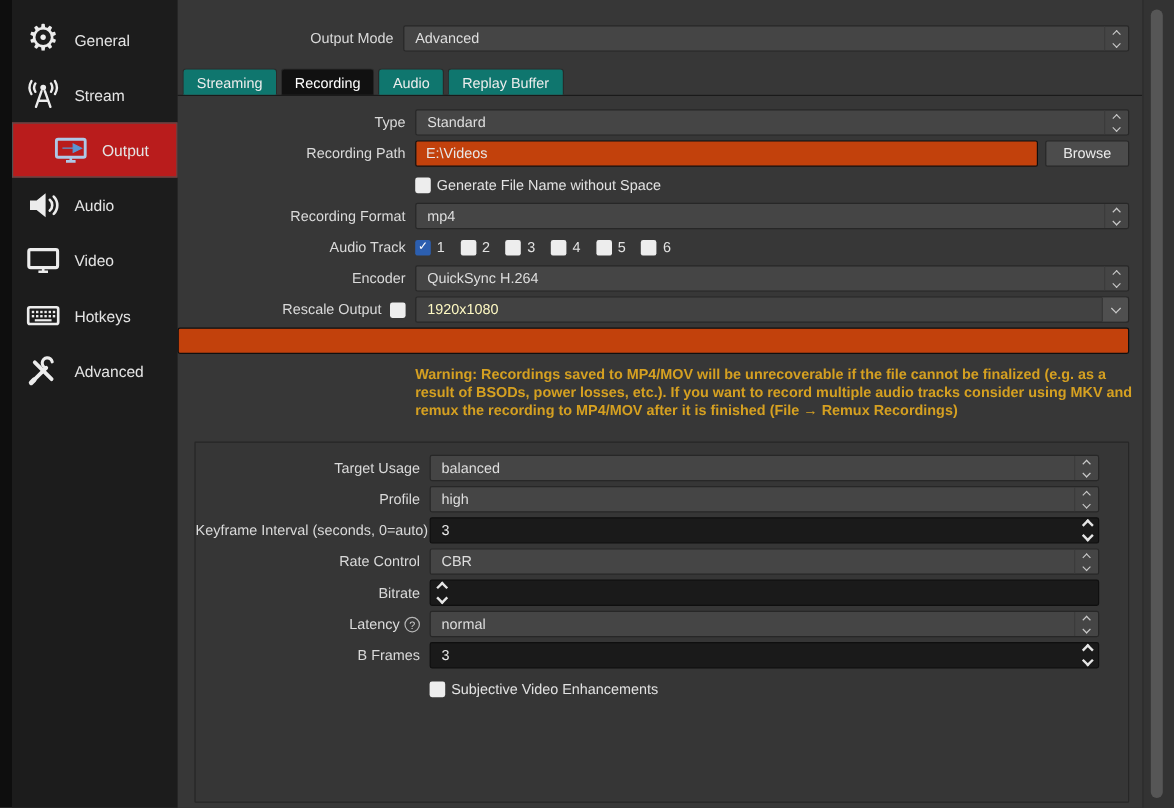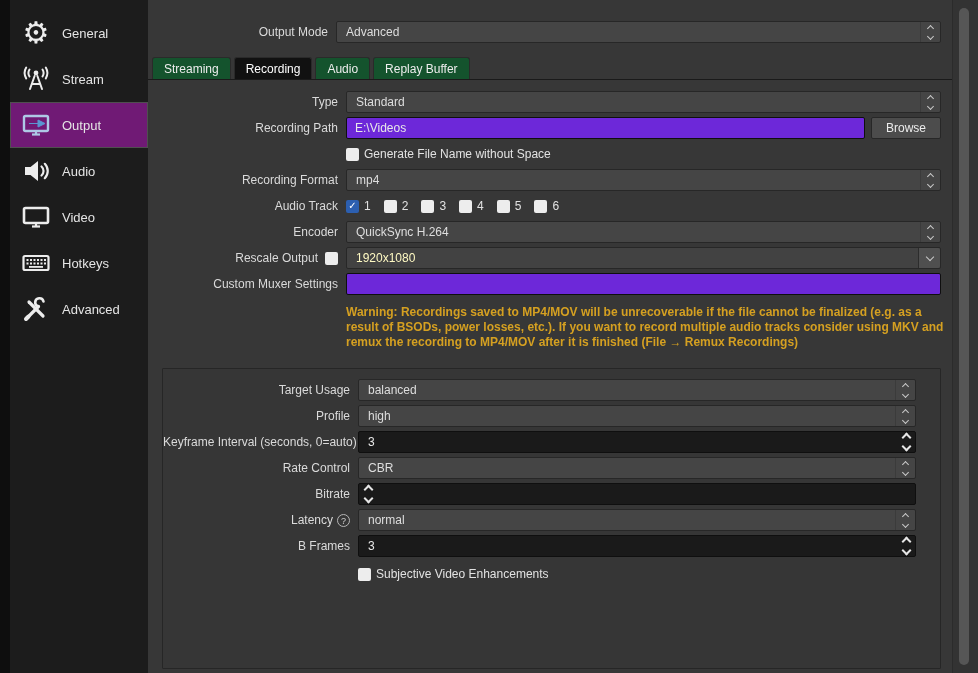--- a/index.html
+++ b/index.html
@@ -16,21 +16,21 @@
     background:#0e0e0e;
   }
   #nav-list {
     position:absolute; left:10px; top:0; right:0; bottom:0;
     background:#1c1c1c; padding-top:10px;
   }
   .nav-item {
     display:flex; align-items:center; height:46px; padding-left:8px;
     border:1px solid transparent; cursor:default;
   }
-  .nav-item.selected { background:#701a75; border:1px solid #4f4f4f; }
+  .nav-item.selected { background:#b91c1c; border:1px solid #4f4f4f;justify-content:center; }
   .nav-icon { width:34px; height:34px; display:flex; align-items:center; justify-content:center; margin-right:9px; flex:none; }
   .nav-label { font-size:13px; color:#e4e4e4; }
   .gear-glyph { font-size:30px; color:#ececec; line-height:1; font-family:"DejaVu Sans",sans-serif; }
 
   
   #content { position:absolute; left:148px; top:0; width:804px; height:673px; background:#373737; }
 
   .form-row { display:flex; align-items:center; height:22px; margin:0 11px 4px 0; }
   .form-label { width:190px; text-align:right; margin-right:8px; flex:none; color:#dadada; white-space:nowrap; }
 
@@ -51,21 +51,21 @@
   .combo.disabled .combo-text { color:#fef9c3; }
   .combo.disabled { background:#424242; }
   .drop-btn {
     width:22px; height:100%; background:#4f4f4f; border-left:1px solid #2c2c2c;
     display:flex; align-items:center; justify-content:center; border-radius:0 2px 2px 0;
   }
   .drop-btn .chev { width:6px; height:6px; }
 
   
   .lineedit {
-    flex:1; height:22px; background:#6d28d9; border:1px solid #0f0f0f; border-radius:2px;
+    flex:1; height:22px; background:#c2410c; border:1px solid #0f0f0f; border-radius:2px;
     color:#e8e8e8; padding:0 8px; font:inherit; outline:none;
   }
   .spinbox {
     flex:1; height:22px; background:#1a1a1a; border:1px solid #0f0f0f; border-radius:2px;
     display:flex; align-items:center;
   }
   .spinbox .spin-text { flex:1; padding-left:9px; color:#e8e8e8; }
   .spinbox .spin-zone {
     width:18px; height:100%; display:flex; flex-direction:column;
     align-items:center; justify-content:center; gap:2px;
@@ -86,21 +86,21 @@
   .checkbox.checked { background:#2c5fb0; }
   .checkbox.checked .tick { display:block; }
   .check-label { margin-left:5px; color:#e2e2e2; }
   .track-group { display:flex; align-items:center; gap:13px; }
   .track-item { display:flex; align-items:center; }
 
   
   #tabbar { display:flex; margin:14px 0 0 4px; height:22px; }
   .tab {
     height:22px; padding:0 11px; margin-right:3px; display:flex; align-items:center;
-    background:#14532d; color:#ededed; border-radius:3px 3px 0 0; border:1px solid #2a2a2a; border-bottom:none;
+    background:#0f766e; color:#ededed; border-radius:3px 3px 0 0; border:1px solid #2a2a2a; border-bottom:none;
   }
   .tab.active { background:#111111; color:#ffffff; }
   #tab-line { height:1px; background:#1a1a1a; margin-right:0; }
 
   #tab-page { margin-top:11px; }
 
   
   #warning {
     margin:10px 0 0 198px; width:602px; font-weight:bold; color:#d5a021; line-height:15px;
   }
@@ -355,21 +355,20 @@
         </span>
         <div class="combo disabled">
           <span class="combo-text">1920x1080</span>
           <span class="drop-btn">
               <span class="chev down"></span>
             </span>
         </div>
       </div>
 
       <div class="form-row">
-        <span class="form-label">Custom Muxer Settings</span>
         <input class="lineedit" value="" style="">
       </div>
 
       <div id="warning">Warning: Recordings saved to MP4/MOV will be unrecoverable if the file cannot be finalized (e.g. as a result of BSODs, power losses, etc.). If you want to record multiple audio tracks consider using MKV and remux the recording to MP4/MOV after it is finished (File → Remux Recordings)</div>
 
       <div id="encoder-box">
 
         <div class="form-row">
           <span class="form-label">Target Usage</span>
           <div class="combo">

